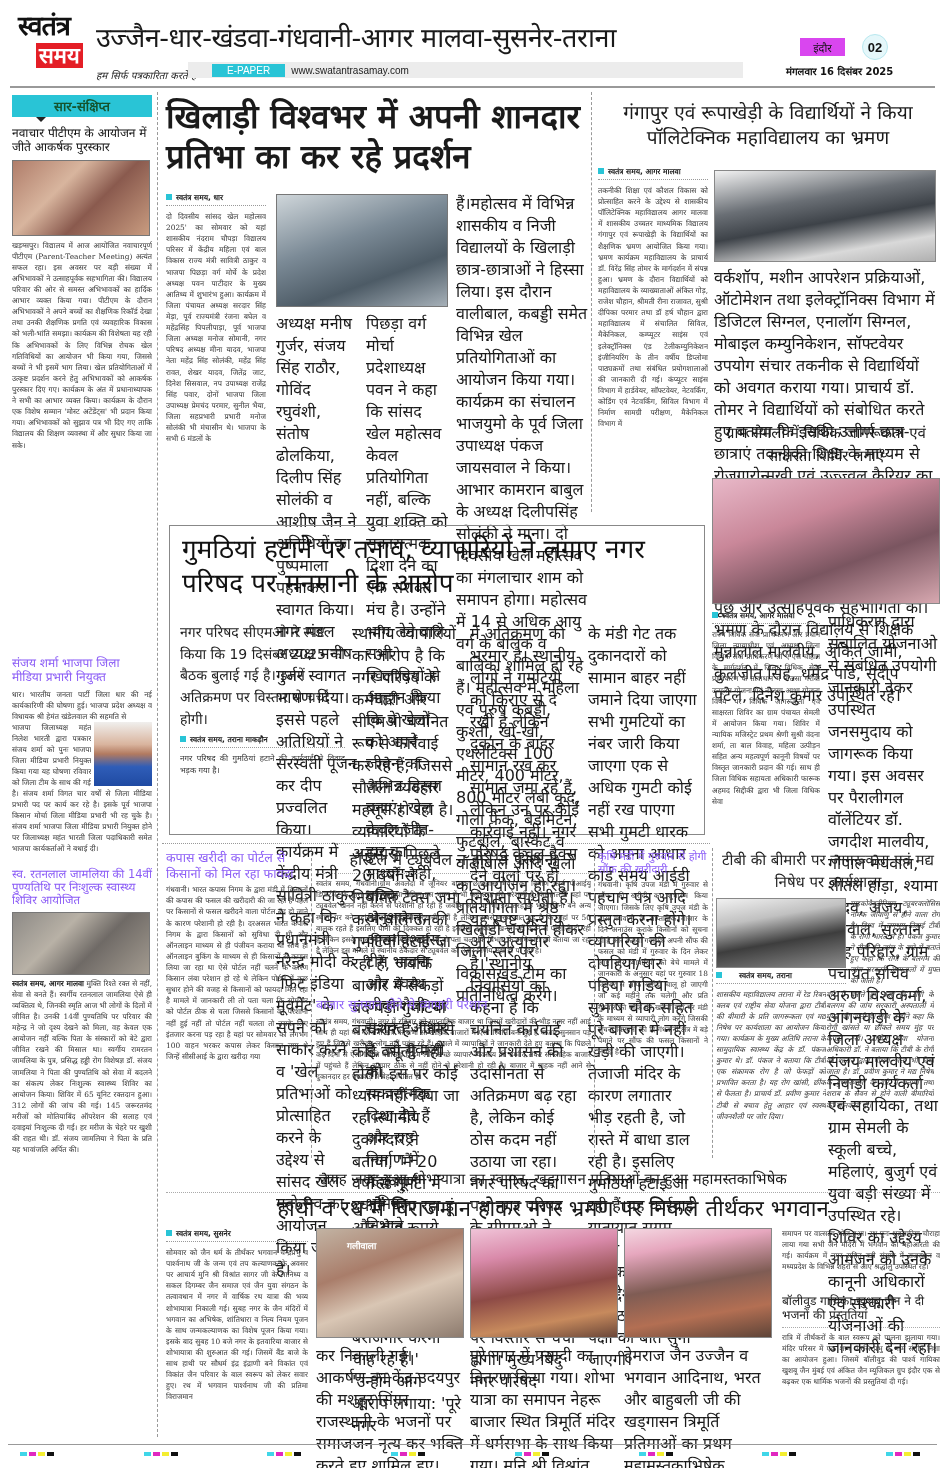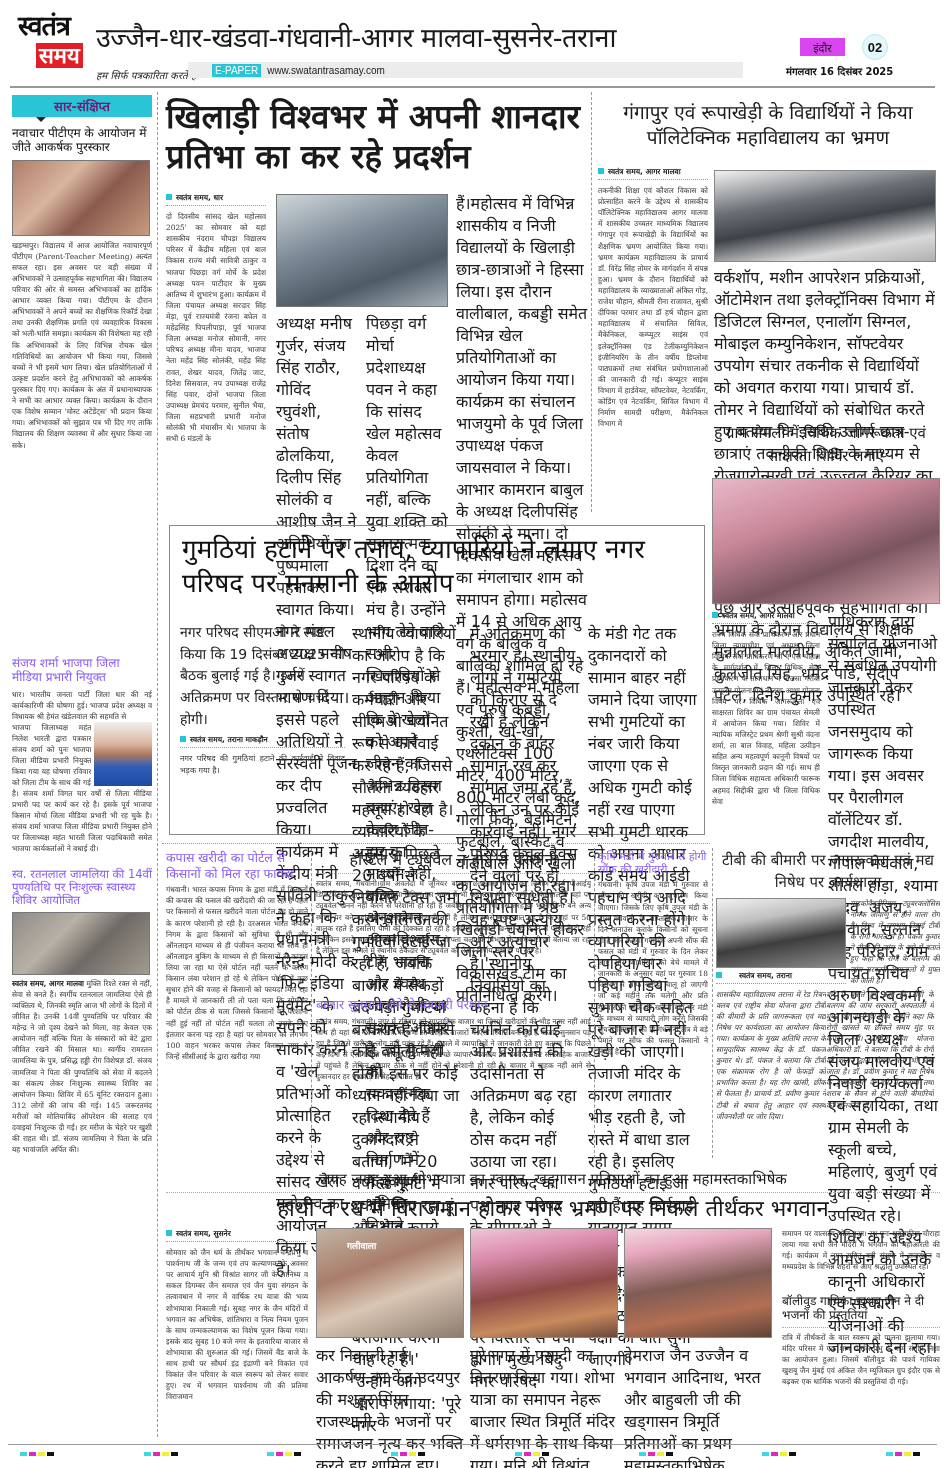--- a/index.html
+++ b/index.html
@@ -22,38 +22,38 @@
 <body>
 
 <div class="abs" style="left:0;top:0;width:945px;height:92px;">
   <div class="abs" style="left:18px;top:12px;width:60px;height:74px;">
     <div style="font-family:'DejaVu Sans',sans-serif;font-weight:bold;font-size:27px;color:#111;line-height:1;letter-spacing:-1px;white-space:nowrap;">स्वतंत्र</div>
     <div style="margin-left:18px;margin-top:4px;background:#e41e26;color:#fff;font-family:'DejaVu Sans',sans-serif;font-weight:bold;font-size:22px;line-height:1.15;padding:0 3px;display:inline-block;">समय</div>
   </div>
   <div class="abs" style="left:96px;top:18px;font-family:'DejaVu Sans',sans-serif;font-size:27px;color:#1a1a1a;letter-spacing:-0.5px;white-space:nowrap;">उज्जैन-धार-खंडवा-गंधवानी-आगर मालवा-सुसनेर-तराना</div>
   <div class="abs" style="left:96px;top:68px;font-family:'DejaVu Serif',serif;font-style:italic;font-size:10px;color:#222;">हम सिर्फ पत्रकारिता करते हैं</div>
   <div class="abs" style="left:188px;top:62px;width:555px;height:16px;background:#ececec;display:flex;align-items:center;">
-    <span style="margin-left:24px;background:#29c4d6;color:#fff;font-family:'Liberation Sans',sans-serif;font-size:10px;padding:1px 3px;">E-PAPER</span>
+    <span style="margin-left:24px;background:#29c4d6;color:#fff;font-family:'Liberation Sans',sans-serif;font-size:10px;padding:1px 15px;">E-PAPER</span>
     <span style="margin-left:6px;font-family:'Liberation Sans',sans-serif;font-size:10px;color:#222;">www.swatantrasamay.com</span>
   </div>
   <div class="abs" style="left:800px;top:38px;width:45px;height:18px;background:#d946ef;display:flex;align-items:center;justify-content:center;">
     <span style="font-family:'DejaVu Sans',sans-serif;font-size:11px;color:#111;">इंदौर</span>
   </div>
   <div class="abs" style="left:862px;top:34px;width:26px;height:26px;border-radius:50%;background:#e5f7fa;border:1px solid #b8e8ef;display:flex;align-items:center;justify-content:center;">
     <span style="font-family:'Liberation Sans',sans-serif;font-weight:bold;font-size:13px;color:#111;text-align:center;">02</span>
   </div>
   <div class="abs" style="left:786px;top:64px;font-family:'DejaVu Sans',sans-serif;font-weight:bold;font-size:10px;color:#111;white-space:nowrap;">मंगलवार 16 दिसंबर 2025</div>
   <div class="hline" style="left:10px;top:86px;width:925px;border-top:2px solid #999;"></div>
 </div>
 
 <div class="vline" style="left:157px;top:92px;height:1345px;"></div>
 
 <div class="abs" style="left:12px;top:95px;width:140px;">
   <div style="background:#29c4d6;height:22px;display:flex;align-items:center;justify-content:center;position:relative;">
-    <span style="font-family:'DejaVu Sans',sans-serif;font-weight:bold;font-size:13px;color:#701a75;">सार-संक्षिप्त</span>
+    <span style="font-family:'DejaVu Sans',sans-serif;font-weight:bold;font-size:13px;color:#14532d;">सार-संक्षिप्त</span>
     <span style="position:absolute;left:24px;bottom:-5px;width:0;height:0;border-left:5px solid transparent;border-right:5px solid transparent;border-top:5px solid #222;"></span>
   </div>
   <div class="hl" style="font-size:12px;margin-top:10px;font-weight:normal;color:#111;">नवाचार पीटीएम के आयोजन में जीते आकर्षक पुरस्कार</div>
   <div class="photo warm" style="width:138px;height:76px;margin-top:5px;"></div>
   <div class="body" style="height:356px;margin-top:4px;">खड़ग्सपुर। विद्यालय में आज आयोजित नवाचारपूर्ण पीटीएम (Parent-Teacher Meeting) अत्यंत सफल रहा। इस अवसर पर बड़ी संख्या में अभिभावकों ने उत्साहपूर्वक सहभागिता की। विद्यालय परिवार की ओर से समस्त अभिभावकों का हार्दिक आभार व्यक्त किया गया। पीटीएम के दौरान अभिभावकों ने अपने बच्चों का शैक्षणिक रिकॉर्ड देखा तथा उनकी शैक्षणिक प्रगति एवं व्यवहारिक विकास को भली-भांति समझा। कार्यक्रम की विशेषता यह रही कि अभिभावकों के लिए विभिन्न रोचक खेल गतिविधियों का आयोजन भी किया गया, जिससे बच्चों ने भी इसमें भाग लिया। खेल प्रतियोगिताओं में उत्कृष्ट प्रदर्शन करने हेतु अभिभावकों को आकर्षक पुरस्कार दिए गए। कार्यक्रम के अंत में प्रधानाध्यापक ने सभी का आभार व्यक्त किया। कार्यक्रम के दौरान एक विशेष सम्मान 'मोस्ट अटेंडेंट्स' भी प्रदान किया गया। अभिभावकों को सुझाव पत्र भी दिए गए ताकि विद्यालय की शिक्षण व्यवस्था में और सुधार किया जा सके।</div>
 </div>
 
 <div class="abs" style="left:12px;top:657px;width:140px;">
   <div class="hl" style="font-size:12px;font-weight:normal;">संजय शर्मा भाजपा जिला मीडिया प्रभारी नियुक्त</div>
   <div class="body" style="margin-top:4px;">धार। भारतीय जनता पार्टी जिला धार की नई कार्यकारिणी की घोषणा हुई। भाजपा प्रदेश अध्यक्ष व विधायक श्री हेमंत खंडेलवाल की सहमति से</div>

